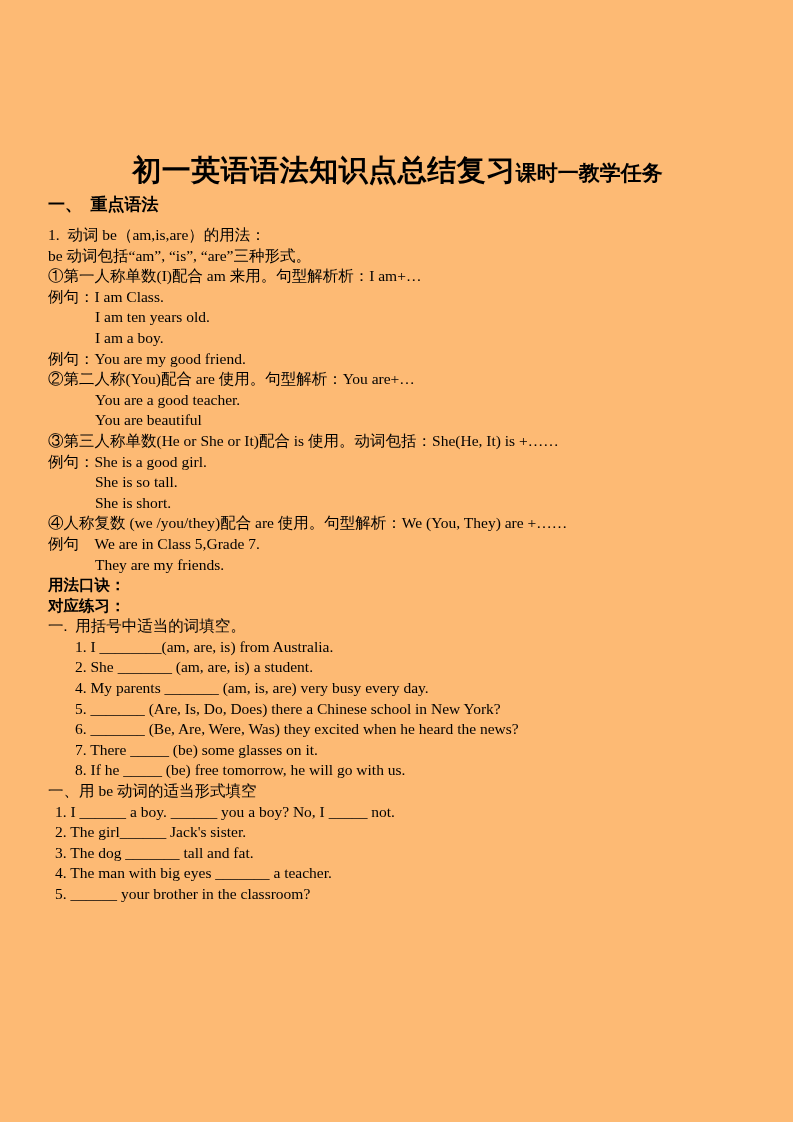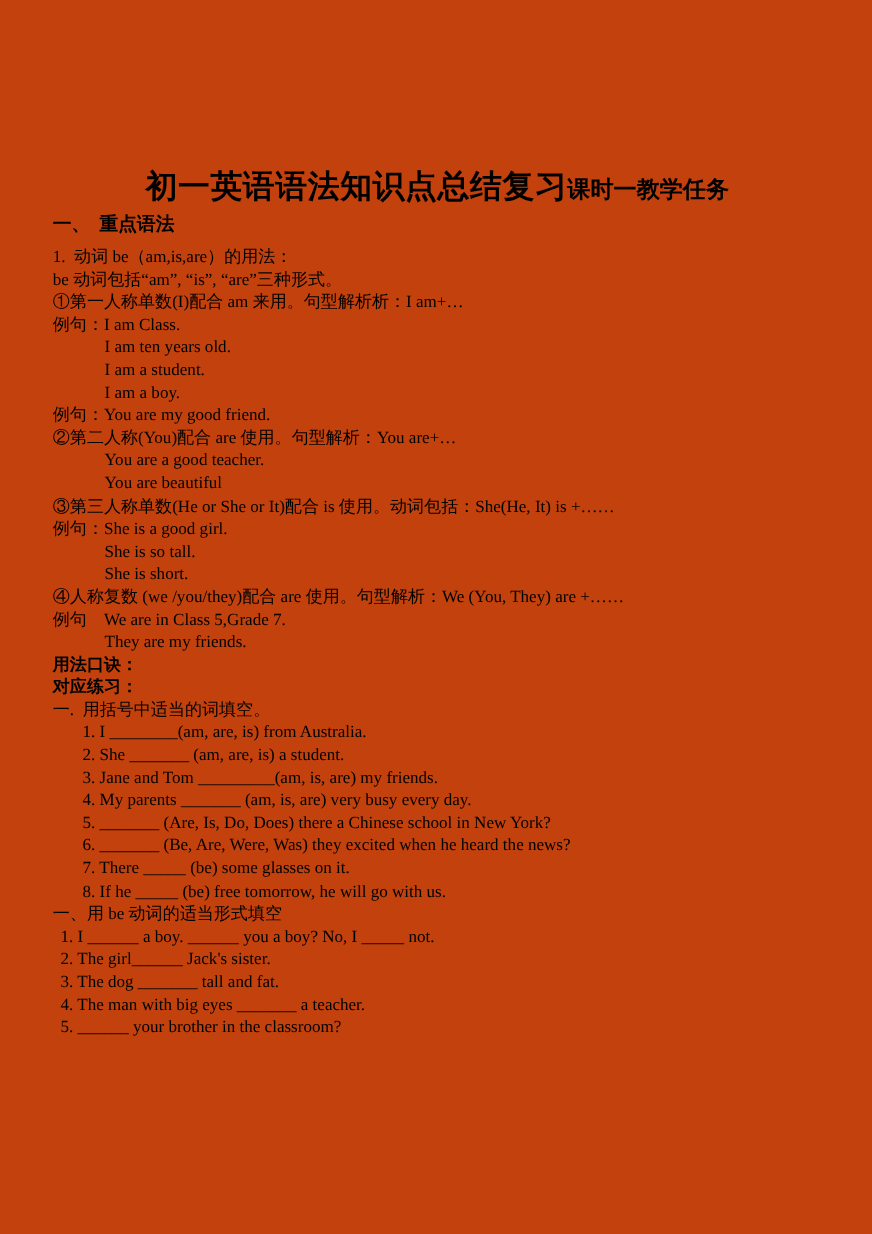--- a/index.html
+++ b/index.html
@@ -7,21 +7,21 @@
   body {
     width: 793px;
     height: 1122px;
     font-family: "Liberation Serif", "DejaVu Serif", serif;
     color: #000000;
     overflow: hidden;
   }
   .page {
     width: 793px;
     height: 1122px;
-    background: #c2410c;
+    background: #fdba74;
     padding: 150px 46px 0 48px;
   }
   .title {
     text-align: center;
     font-weight: bold;
     font-size: 29px;
     line-height: 40px;
     white-space: nowrap;
     letter-spacing: 0.5px;
   }
@@ -59,39 +59,37 @@
   <h1 class="title"><span>初一英语语法知识点总结复习</span><span class="title-suffix">课时一教学任务</span></h1>
 
   <h2 class="section-heading">一、  重点语法</h2>
 
   <div class="doc-body" id="doc-body">
       <div class="line base">1.  动词 be（am,is,are）的用法：</div>
       <div class="line base">be 动词包括“am”, “is”, “are”三种形式。</div>
       <div class="line base">①第一人称单数(I)配合 am 来用。句型解析析：I am+…</div>
       <div class="line base">例句：I am Class.</div>
       <div class="line ex">I am ten years old.</div>
-      <div class="line ex">I am a student.</div>
       <div class="line ex">I am a boy.</div>
       <div class="line base">例句：You are my good friend.</div>
       <div class="line base">②第二人称(You)配合 are 使用。句型解析：You are+…</div>
       <div class="line ex">You are a good teacher.</div>
       <div class="line ex">You are beautiful</div>
       <div class="line base">③第三人称单数(He or She or It)配合 is 使用。动词包括：She(He, It) is +……</div>
       <div class="line base">例句：She is a good girl.</div>
       <div class="line ex">She is so tall.</div>
       <div class="line ex">She is short.</div>
       <div class="line base">④人称复数 (we /you/they)配合 are 使用。句型解析：We (You, They) are +……</div>
       <div class="line base">例句    We are in Class 5,Grade 7.</div>
       <div class="line ex">They are my friends.</div>
       <div class="line bold">用法口诀：</div>
       <div class="line bold">对应练习：</div>
       <div class="line base">一.  用括号中适当的词填空。</div>
       <div class="line num1">1. I ________(am, are, is) from Australia.</div>
       <div class="line num1">2. She _______ (am, are, is) a student.</div>
-      <div class="line num1">3. Jane and Tom _________(am, is, are) my friends.</div>
       <div class="line num1">4. My parents _______ (am, is, are) very busy every day.</div>
       <div class="line num1">5. _______ (Are, Is, Do, Does) there a Chinese school in New York?</div>
       <div class="line num1">6. _______ (Be, Are, Were, Was) they excited when he heard the news?</div>
       <div class="line num1">7. There _____ (be) some glasses on it.</div>
       <div class="line num1">8. If he _____ (be) free tomorrow, he will go with us.</div>
       <div class="line base">一、用 be 动词的适当形式填空</div>
       <div class="line num2">1. I ______ a boy. ______ you a boy? No, I _____ not.</div>
       <div class="line num2">2. The girl______ Jack's sister.</div>
       <div class="line num2">3. The dog _______ tall and fat.</div>
       <div class="line num2">4. The man with big eyes _______ a teacher.</div>

